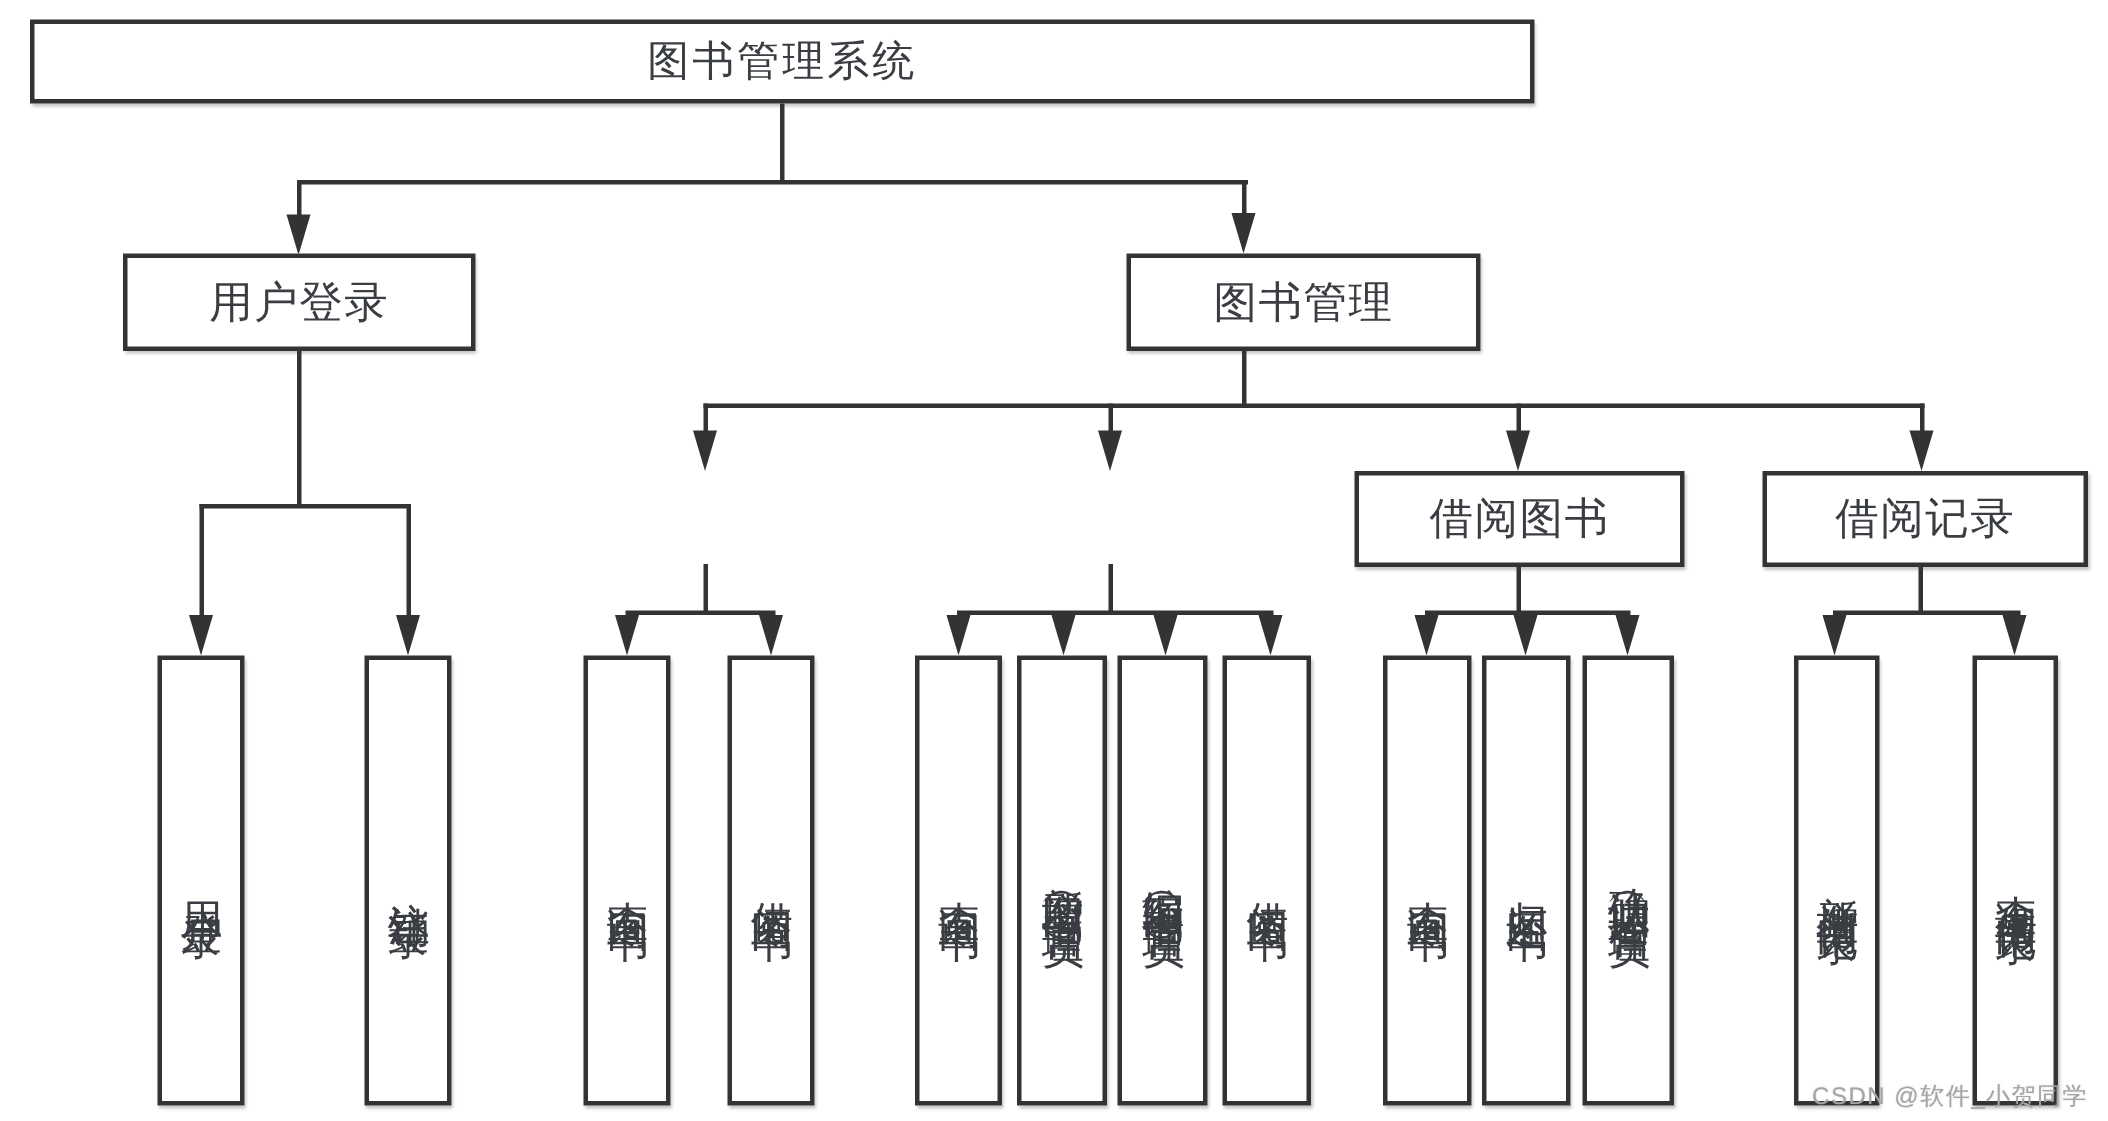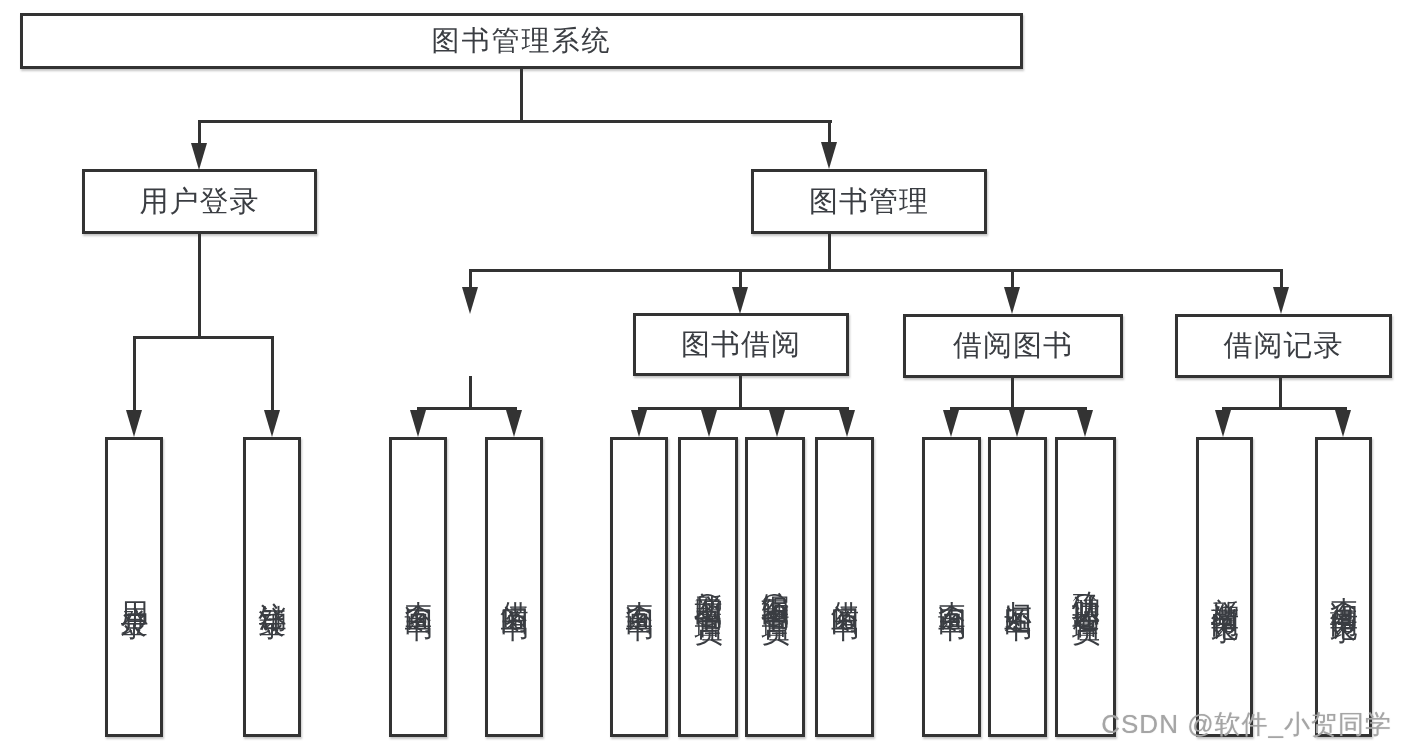--- a/index.html
+++ b/index.html
@@ -53,21 +53,21 @@
     width: 0; height: 0;
     border-left: 8px solid transparent;
     border-right: 8px solid transparent;
     border-top: 27px solid var(--line);
   }
 
   .watermark {
     position: absolute;
     right: 13px;
     bottom: 5px;
-    font-size: 26px;
+    font-size: 16px;
     color: var(--watermark);
     letter-spacing: 1px;
     z-index: 10;
     text-shadow: 0 0 1px rgba(160,160,160,0.6);
   }
 </style>
 </head>
 <body>
 
 <div class="canvas">
@@ -101,23 +101,20 @@
   <div class="h" style="left:469px; top:269px; width:814px;"></div>
   <div class="v" style="left:469px; top:269px; height:20px;"></div>
   <div class="v" style="left:739px; top:269px; height:20px;"></div>
   <div class="v" style="left:1011px; top:269px; height:20px;"></div>
   <div class="v" style="left:1280px; top:269px; height:20px;"></div>
   <div class="arrow" style="left:462px; top:287px;"></div>
   <div class="arrow" style="left:732px; top:287px;"></div>
   <div class="arrow" style="left:1004px; top:287px;"></div>
   <div class="arrow" style="left:1273px; top:287px;"></div>
 
-  <div class="box" style="left:633px; top:313px; width:216px; height:63px;">
-    <span class="hlabel">图书借阅</span>
-  </div>
   <div class="box" style="left:903px; top:314px; width:220px; height:64px;">
     <span class="hlabel">借阅图书</span>
   </div>
   <div class="box" style="left:1175px; top:314px; width:217px; height:64px;justify-content:center;">
     <span class="hlabel">借阅记录</span>
   </div>
 
   <div class="v" style="left:469px; top:376px; height:33px;"></div>
   <div class="h" style="left:417px; top:407px; width:100px;"></div>
   <div class="arrow" style="left:410px; top:410px;"></div>

